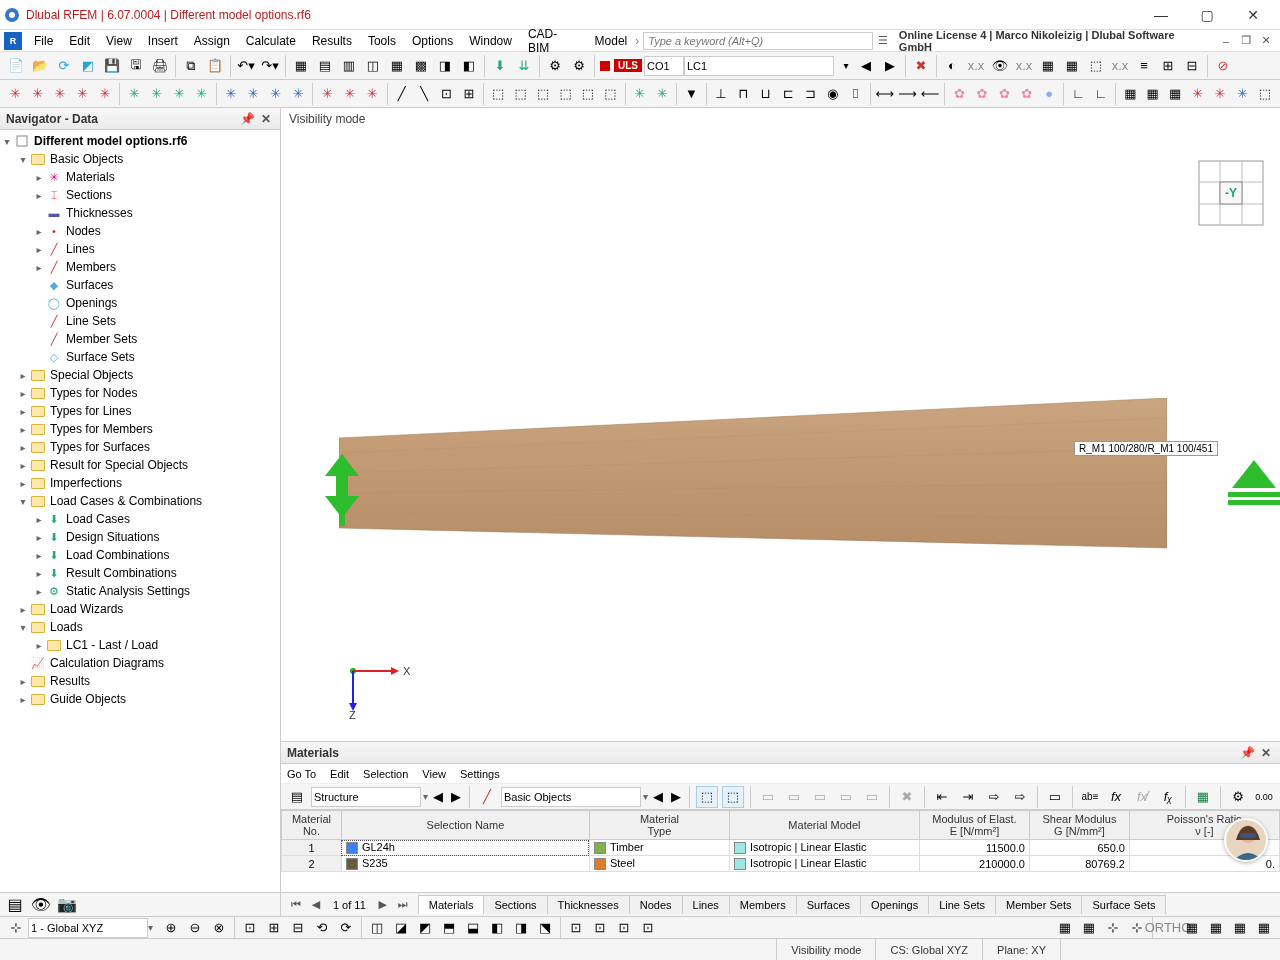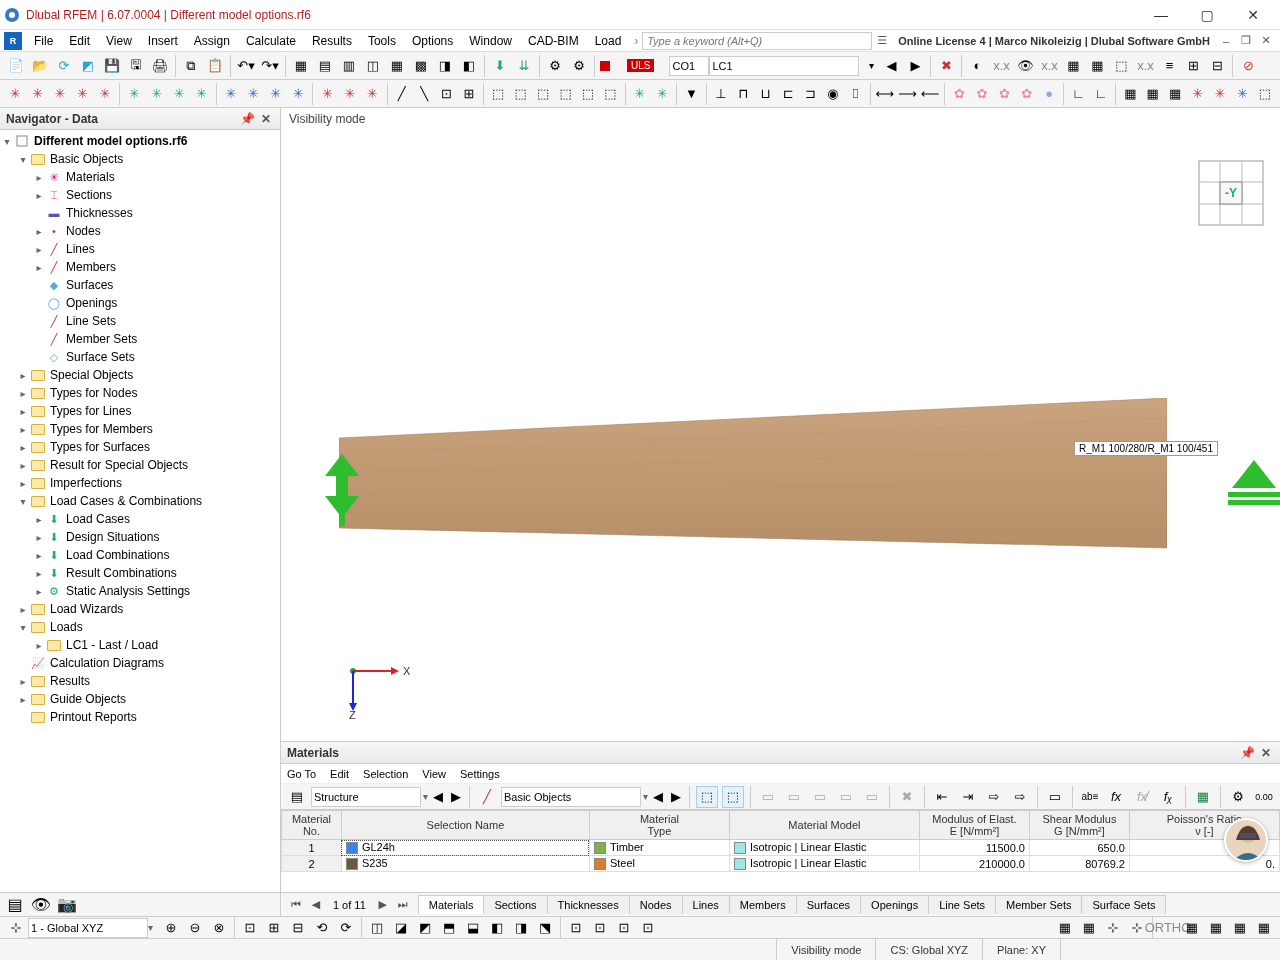--- a/index.html
+++ b/index.html
@@ -20,21 +20,21 @@
 .menubar .search{border:1px solid #ccc; height:18px; width:230px; font-size:11px; padding:0 4px; color:#888; font-style:italic;background:#fff;}
 .menubar .license{font-size:11px;color:#333;margin:0 6px;font-weight:bold;}
 .menubar .sbtn{width:18px;height:18px;display:flex;align-items:center;justify-content:center;color:#555;font-size:11px;margin:0 1px;}
 
 
 .toolbar { background: #f5f5f5; border-bottom: 1px solid #ccc; display:flex; align-items:center; padding:2px 4px; }
 .toolbar.row1 { height: 28px; }
 .toolbar.row2 { height: 28px; }
 .tbtn { width: 22px; height: 22px; display:flex; align-items:center; justify-content:center; margin:0 1px; border:1px solid transparent; font-size:13px;}
 .tsep{width:1px;height:22px;background:#ccc;margin:0 3px;}
-.uls-badge{background:#c00;color:#fff;font-size:10px;font-weight:normal;padding:1px 4px;margin:0 15px;}
+.uls-badge{background:#c00;color:#fff;font-size:10px;font-weight:bold;padding:1px 4px;margin:0 2px;}
 .combo{border:1px solid #ccc;height:20px;font-size:11px;padding:0 2px;background:#fff;display:flex;align-items:center;}
 
 
 .main { display:flex; height: calc(960px - 30px - 22px - 28px - 28px - 22px - 22px); }
 .navigator { width: 326px; background:#fff; border-right:1px solid #ccc; display:flex; flex-direction:column;}
 .panel-hdr { height:22px; background:linear-gradient(#f7f7f7,#eaeaea); border-bottom:1px solid #ccc; display:flex;align-items:center; padding:0 6px; font-size:12px; font-weight:bold; color:#333;}
 .panel-hdr .ctrls{margin-left:auto;display:flex;gap:2px;}
 .panel-hdr .pbtn{width:16px;height:16px;display:flex;align-items:center;justify-content:center;font-size:12px;color:#555;}
 .tree { flex:1; overflow:auto; font-size:12px; padding:2px 0;}
 .tree-row{display:flex;align-items:center;height:18px;padding-right:4px;white-space:nowrap;}
@@ -110,21 +110,21 @@
   <div class="mitem">Edit</div>
   <div class="mitem">View</div>
   <div class="mitem">Insert</div>
   <div class="mitem">Assign</div>
   <div class="mitem">Calculate</div>
   <div class="mitem">Results</div>
   <div class="mitem">Tools</div>
   <div class="mitem">Options</div>
   <div class="mitem">Window</div>
   <div class="mitem">CAD-BIM</div>
-  <div class="mitem">Load</div>
+  <div class="mitem">Model</div>
   <div class="spacer"></div>
   <span style="color:#888;margin-right:4px;">›</span>
   <input class="search" placeholder="Type a keyword (Alt+Q)" style="">
   <span class="sbtn">☰</span>
   <span class="license">Online License 4 | Marco Nikoleizig | Dlubal Software GmbH</span>
   <span class="sbtn">–</span>
   <span class="sbtn">❐</span>
   <span class="sbtn">✕</span>
 </div>
 
@@ -513,28 +513,20 @@
           </span>
           <span class="lbl">Results</span>
         </div>
         <div class="tree-row">
           <span class="tw" style="width:16px"></span>
           <span class="twist">▸</span>
           <span class="ticon">
             <span class="folder"></span>
           </span>
           <span class="lbl">Guide Objects</span>
-        </div>
-        <div class="tree-row">
-          <span class="tw" style="width:16px"></span>
-          <span class="twist"></span>
-          <span class="ticon">
-            <span class="folder"></span>
-          </span>
-          <span class="lbl">Printout Reports</span>
         </div>
       </div>
     <div class="nav-bottom">
       <div class="nbico">▤</div>
       <div class="nbico">👁</div>
       <div class="nbico">📷</div>
     </div>
   </div>
 
   <div class="viewport">

